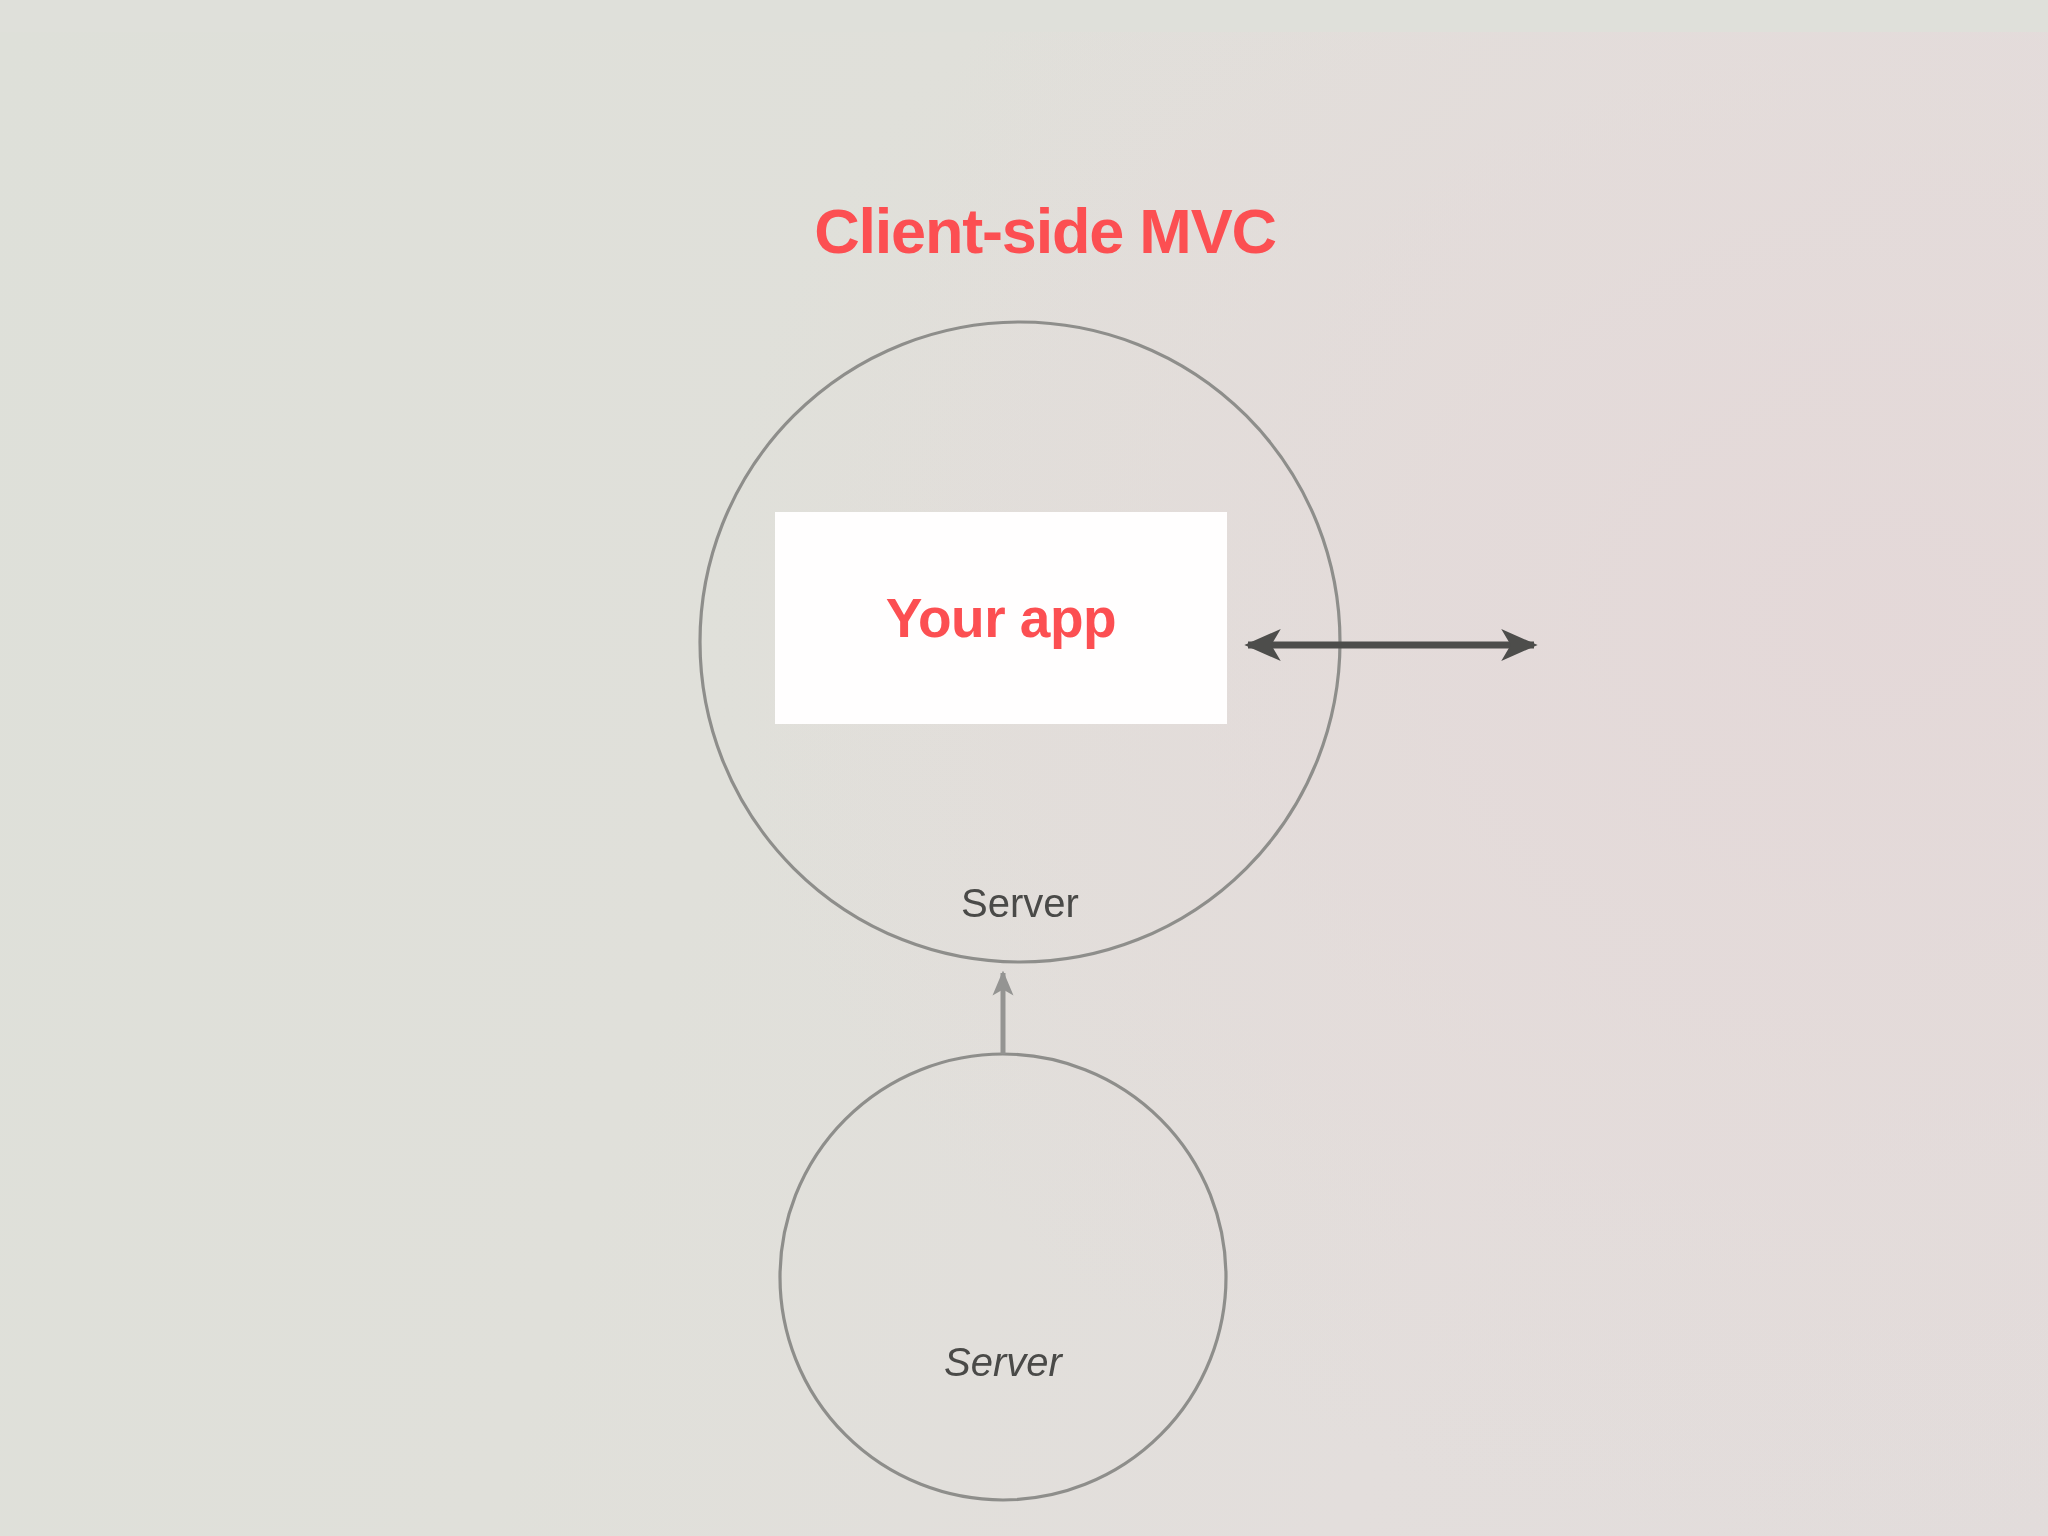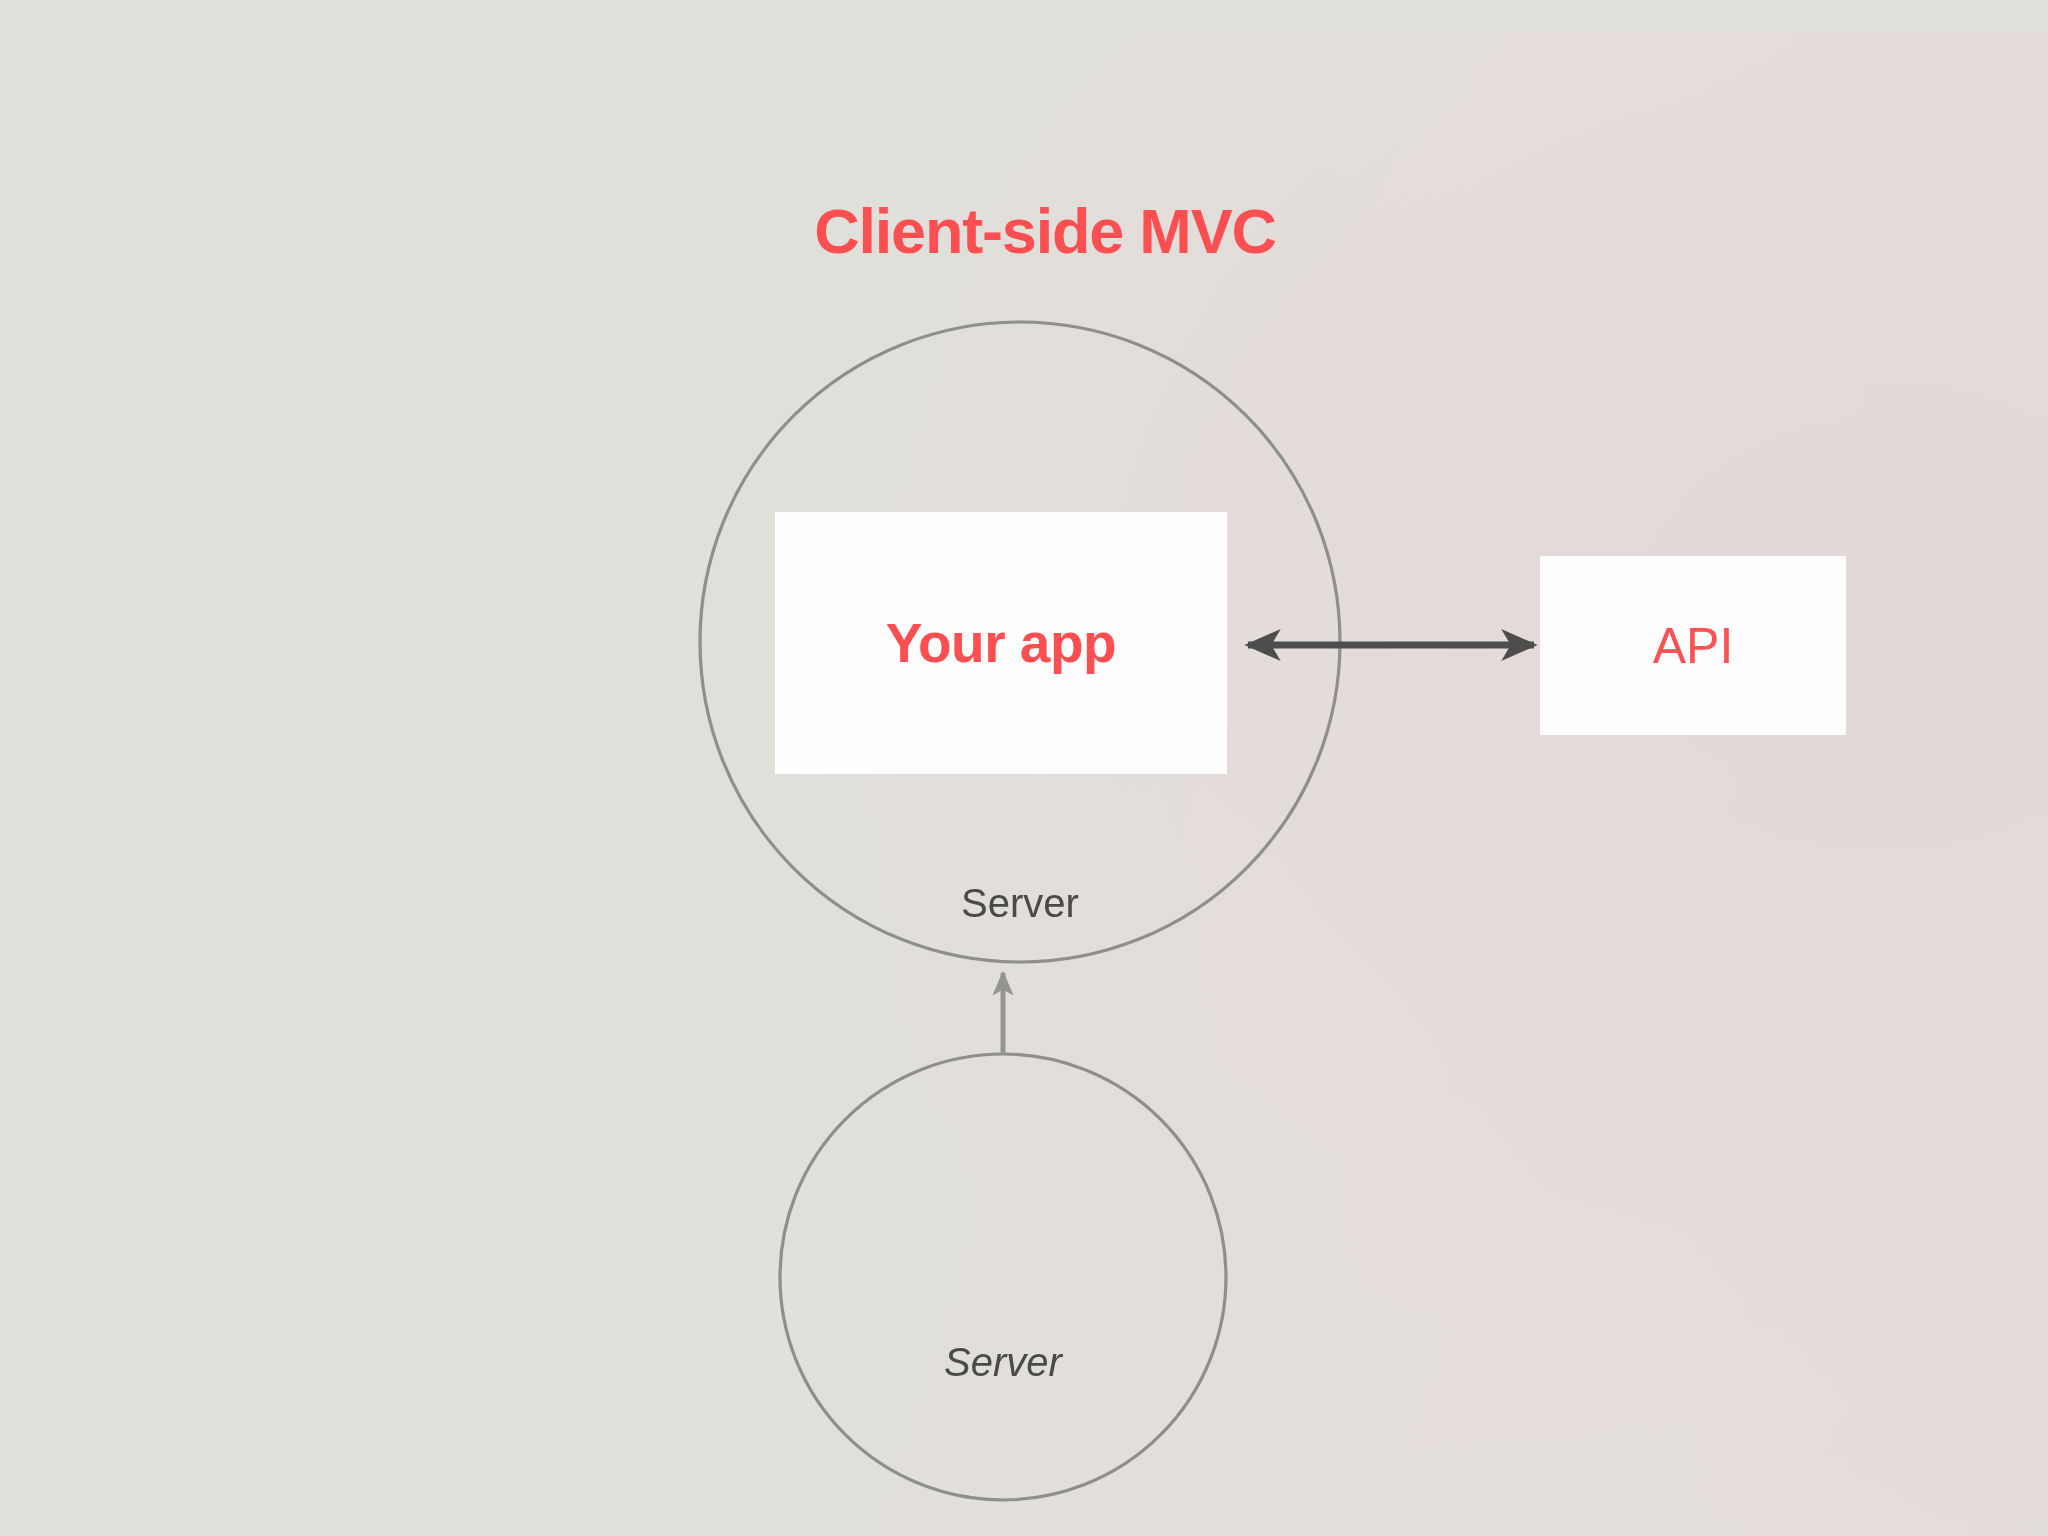--- a/index.html
+++ b/index.html
@@ -52,21 +52,21 @@
     position: absolute;
     background: #fffefe;
     display: flex;
     align-items: center;
     justify-content: center;
   }
   #app-box {
     left: 775px;
     top: 480px;
     width: 452px;
-    height: 262px;
+    height: 212px;
   }
   #app-box .box-label {
     font-size: 55px;
     font-weight: bold;
     letter-spacing: -0.5px;
     color: #fc4f52;
     white-space: nowrap;
   }
   #api-box {
     left: 1540px;
@@ -127,21 +127,18 @@
 
     <line x1="1003" y1="1022" x2="1003" y2="941" stroke="#949492" stroke-width="5" marker-end="url(#arrow-light-end)"></line>
 
     <line x1="1248" y1="613" x2="1534" y2="613" stroke="#4d4d4b" stroke-width="7" marker-start="url(#arrow-dark-end)" marker-end="url(#arrow-dark-end)"></line>
   </svg>
 
   <div class="box" id="app-box">
     <span class="box-label">Your app</span>
   </div>
 
-  <div class="box" id="api-box">
-    <span class="box-label">API</span>
-  </div>
 
   <div class="zone-label" id="client-label">Server</div>
 
   <div class="zone-label" id="server-label">Server</div>
 
 </div>
 
 </body></html>

